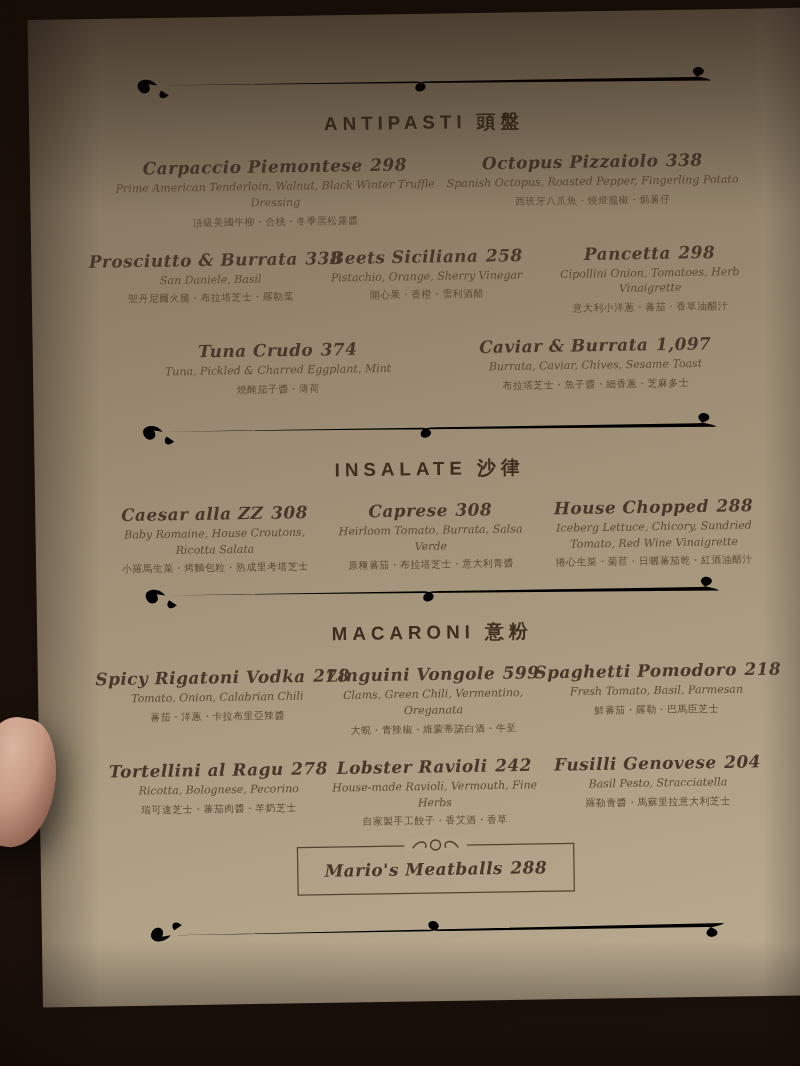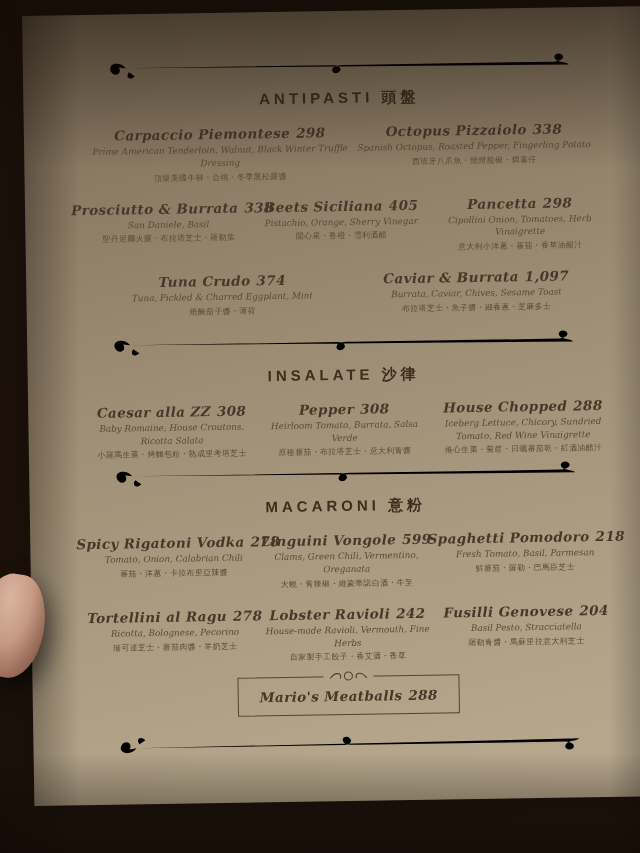--- a/index.html
+++ b/index.html
@@ -101,21 +101,21 @@
         </div>
       </div>
 
       <div class="menu-row cols-3">
         <div class="dish">
           <div class="dish-title"><span>Prosciutto &amp; Burrata</span><span class="dish-price">338</span></div>
           <div class="dish-desc-en">San Daniele, Basil</div>
           <div class="dish-desc-zh">聖丹尼爾火腿・布拉塔芝士・羅勒葉</div>
         </div>
         <div class="dish">
-          <div class="dish-title"><span>Beets Siciliana</span><span class="dish-price">405</span></div>
+          <div class="dish-title"><span>Beets Siciliana</span><span class="dish-price">258</span></div>
           <div class="dish-desc-en">Pistachio, Orange, Sherry Vinegar</div>
           <div class="dish-desc-zh">開心果・香橙・雪利酒醋</div>
         </div>
         <div class="dish">
           <div class="dish-title"><span>Pancetta</span><span class="dish-price">298</span></div>
           <div class="dish-desc-en">Cipollini Onion, Tomatoes, Herb Vinaigrette</div>
           <div class="dish-desc-zh">意大利小洋蔥・蕃茄・香草油醋汁</div>
         </div>
       </div>
 
@@ -138,21 +138,21 @@
 
       <div class="section-title">INSALATE 沙律</div>
 
       <div class="menu-row cols-3" style="margin-bottom:6px">
         <div class="dish">
           <div class="dish-title"><span>Caesar alla ZZ</span><span class="dish-price">308</span></div>
           <div class="dish-desc-en">Baby Romaine, House Croutons, Ricotta Salata</div>
           <div class="dish-desc-zh">小羅馬生菜・烤麵包粒・熟成里考塔芝士</div>
         </div>
         <div class="dish">
-          <div class="dish-title"><span>Pepper</span><span class="dish-price">308</span></div>
+          <div class="dish-title"><span>Caprese</span><span class="dish-price">308</span></div>
           <div class="dish-desc-en">Heirloom Tomato, Burrata, Salsa Verde</div>
           <div class="dish-desc-zh">原種蕃茄・布拉塔芝士・意大利青醬</div>
         </div>
         <div class="dish">
           <div class="dish-title"><span>House Chopped</span><span class="dish-price">288</span></div>
           <div class="dish-desc-en">Iceberg Lettuce, Chicory, Sundried Tomato, Red Wine Vinaigrette</div>
           <div class="dish-desc-zh">捲心生菜・菊苣・日曬蕃茄乾・紅酒油醋汁</div>
         </div>
       </div>
 

